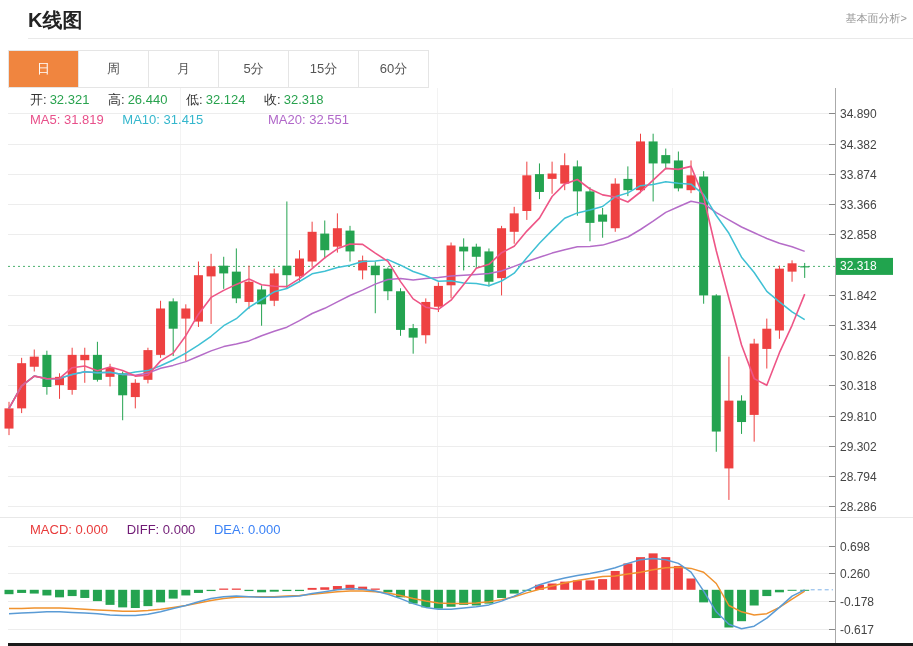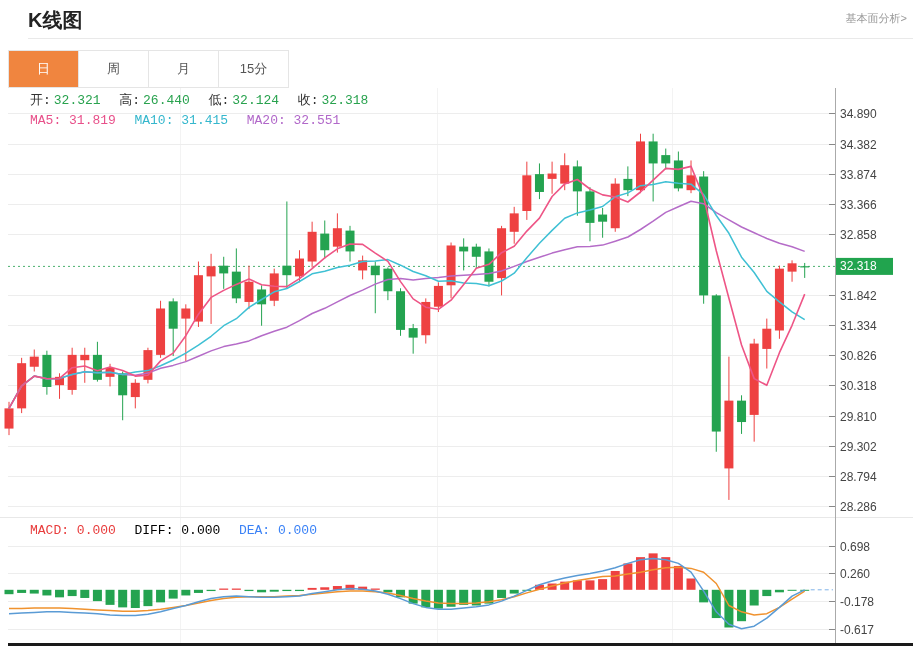--- a/index.html
+++ b/index.html
@@ -9,28 +9,28 @@
   svg text{font-family:"Liberation Sans","DejaVu Sans",sans-serif;}
   .title{position:absolute;left:28px;top:7px;font-size:20px;font-weight:bold;color:#222;}
   .toplink{position:absolute;right:6px;top:11px;font-size:11px;color:#999;cursor:pointer;}
   .hr{position:absolute;left:28px;right:0;top:38px;height:1px;background:#e9e9e9;}
   .tabs{position:absolute;left:8px;top:50px;height:36px;display:flex;border:1px solid #e5e5e5;background:#fff;}
   .tab{width:69px;line-height:36px;text-align:center;font-size:13px;color:#555;
        border-left:1px solid #e5e5e5;cursor:pointer;background:#fff;}
   .tab:first-child{border-left:none;}
   .tab.active{background:#f0853f;color:#fff;}
   .inforow{position:absolute;left:30px;font-size:13px;white-space:nowrap;}
-  .inforow .pair{margin-right:15px;font-family:Liberation Mono, monospace;}
+  .inforow .pair{margin-right:15px;}
   .inforow .lb{color:#333;margin-right:3px;}
   .ohlc{top:91px;}
   .ohlc .vl{color:#28a24e;}
   .ma{top:112px;}
-  .ma5{color:#e8508a;} .ma10{color:#35b7cd;} .ma20{color:#b168c9;}
+  .ma5{color:#e8508a;} .ma10{color:#35b7cd;} .ma20{color:#b168c9;margin-left:46px;}
   .macdrow{top:522px;}
-  .mMACD{color:#e83b3b;} .mDIFF{color:#000000;} .mDEA{color:#3b82f6;}
+  .mMACD{color:#e83b3b;} .mDIFF{color:#701a75;} .mDEA{color:#3b82f6;}
 </style>
 </head>
 <body>
 
 <div id="stage">
 
   <svg id="chart-svg" width="913" height="646">
       <line x1="180" y1="88" x2="180" y2="643" stroke="#f3f3f3" stroke-width="1" shape-rendering="crispEdges"></line>
       <line x1="437" y1="88" x2="437" y2="643" stroke="#f3f3f3" stroke-width="1" shape-rendering="crispEdges"></line>
       <line x1="672" y1="88" x2="672" y2="643" stroke="#f3f3f3" stroke-width="1" shape-rendering="crispEdges"></line>
@@ -292,21 +292,23 @@
     </svg>
 
   <div class="title">K线图</div>
   <div class="toplink">基本面分析&gt;</div>
   <div class="hr"></div>
 
   <div class="tabs">
     <div class="tab active">日</div>
     <div class="tab">周</div>
     <div class="tab">月</div>
+    <div class="tab">5分</div>
     <div class="tab">15分</div>
+    <div class="tab">60分</div>
   </div>
 
   <div class="inforow ohlc">
     <span class="pair"><span class="lb">开:</span><span class="vl">32.321</span></span>
     <span class="pair"><span class="lb">高:</span><span class="vl">26.440</span></span>
     <span class="pair"><span class="lb">低:</span><span class="vl">32.124</span></span>
     <span class="pair"><span class="lb">收:</span><span class="vl">32.318</span></span>
   </div>
 
   <div class="inforow ma">

